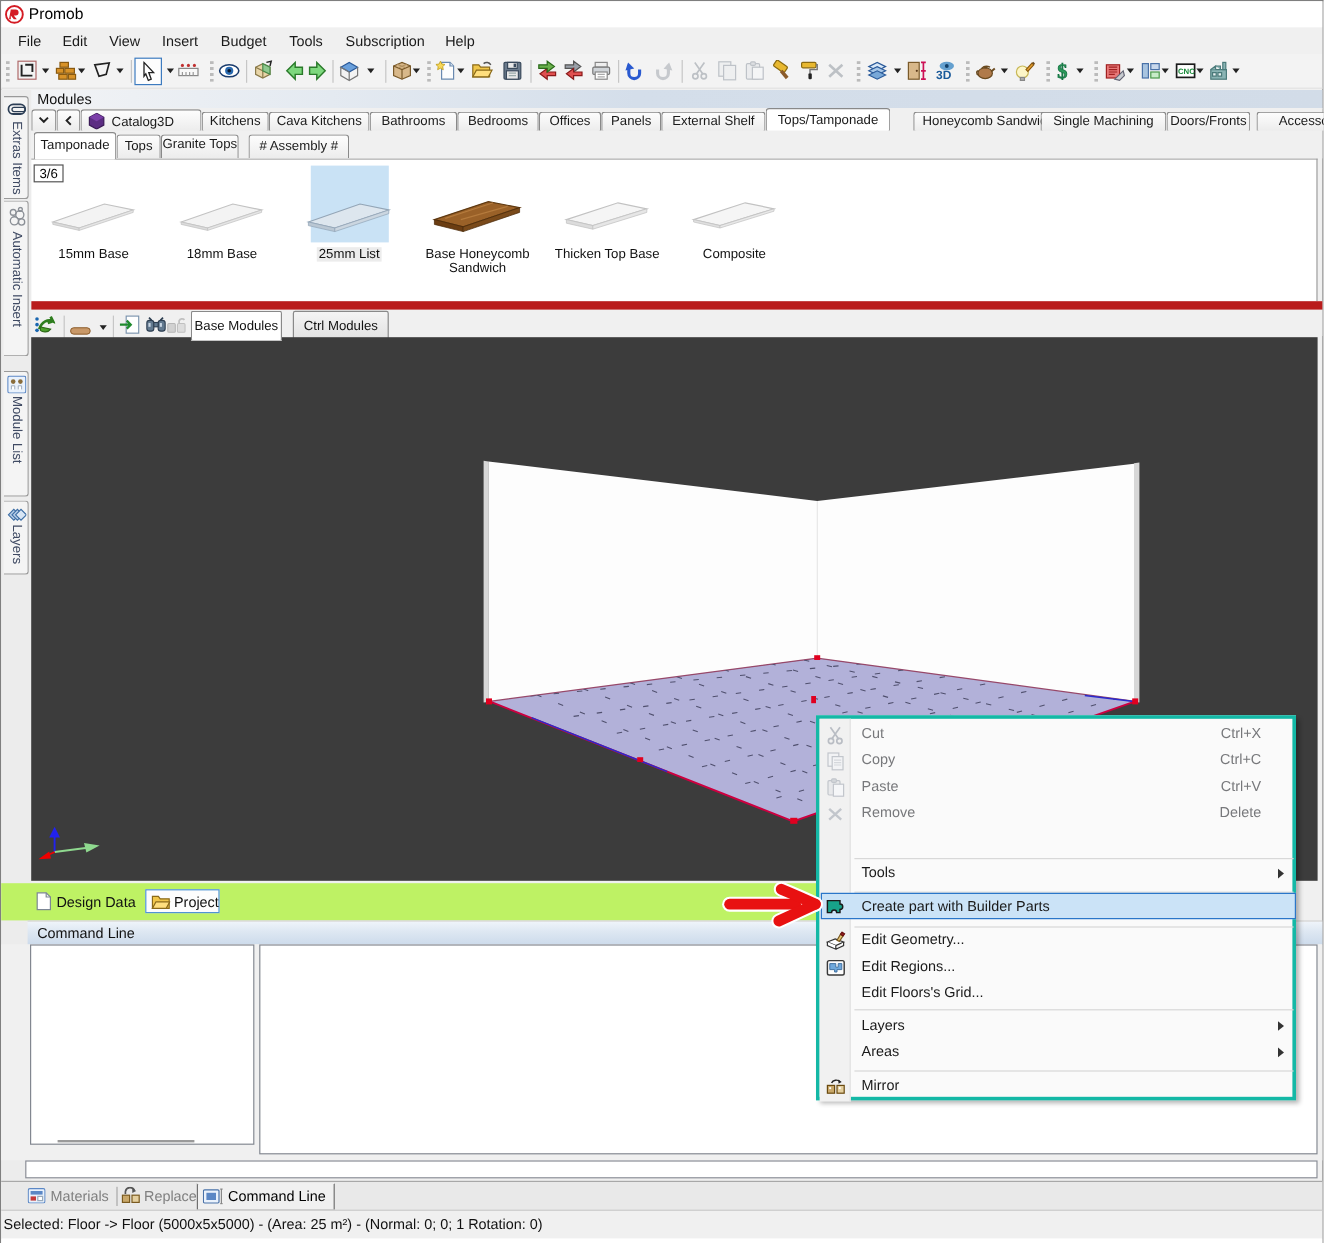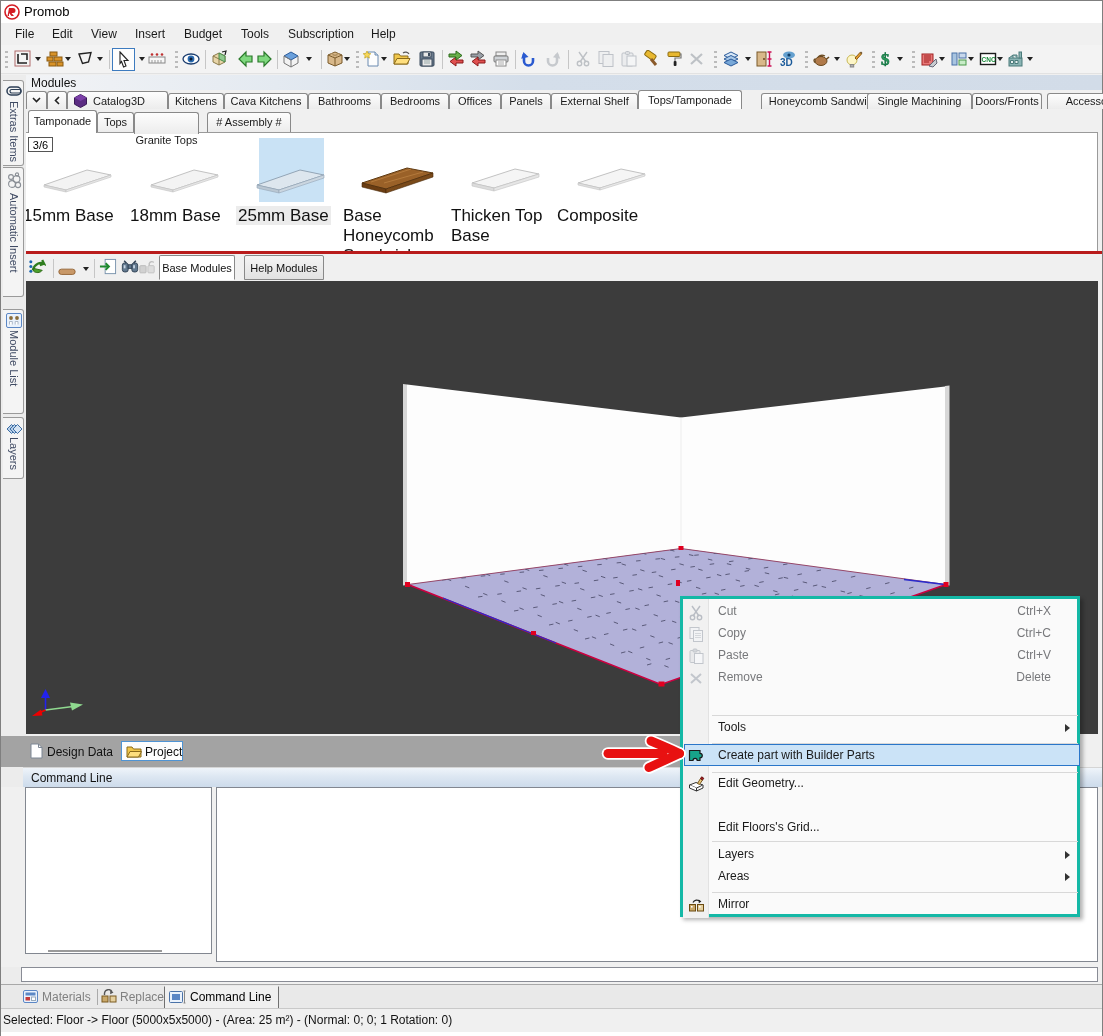--- a/index.html
+++ b/index.html
@@ -20,32 +20,32 @@
 .ticon { position:absolute; top:5px; width:18px; height:18px; }
 
 #modhdr { left:0; top:74px; width:1101px; height:16px; background:linear-gradient(90deg,#f3f4f6 0%,#e4eaf1 25%,#d4deea 48%,#d2dce8 100%); font-size:12px; color:#111; }
 
 #cattabs1 { left:25px; top:89px; width:1076px; height:19px; background:#f0f0f0; }
 #cattabs2 { left:25px; top:108px; width:1076px; height:23px; background:#f0f0f0; z-index:4; }
 .tab { position:absolute; border:1px solid #898989; border-bottom:none; border-radius:3px 3px 0 0; background:linear-gradient(#fdfdfd,#ececec); font-size:11px; color:#1a1a1a; text-align:center; }
 .tab.act { background:#fff; z-index:3; }
 
 #itempanel { left:25px; top:131px; width:1072px; height:119px; background:#fff; border-top:1px solid #9a9a9a; border-right:1px solid #9a9a9a; }
-.ilabel { position:absolute; font-size:17px; color:#111; width:110px; }
-
-#toolbar2 { left:25px; top:250px; width:1076px; height:29px; background:#f0f0f0; border-top:3px solid #b91c1c; }
+.ilabel { position:absolute; font-size:11px; color:#111; text-align:center; width:110px; }
+
+#toolbar2 { left:25px; top:250px; width:1076px; height:29px; background:#f0f0f0; border-top:7px solid #b91c1c; }
 .mtab { position:absolute; top:1px; height:25px; border:1px solid #898989; border-radius:2px 2px 0 0; font-size:11px; color:#111; text-align:center; padding-top:6px; }
 
 #leftrail { left:0; top:74px; width:25px; height:933px; background:#ececec; }
 .vtab { position:absolute; left:2px; width:21px; border:1px solid #9a9a9a; border-left:none; border-radius:0 3px 3px 0; background:#f4f4f4; }
 .vtxt { position:absolute; left:4.5px; writing-mode:vertical-rl; font-size:11px; color:#3f4a63; white-space:nowrap; }
 
 #viewport { left:25px; top:280px; width:1072px; height:453px; background:#3c3c3c; }
 
-#designrow { left:0; top:735px; width:881px; height:31px; background:#a3a3a3; font-size:12px; color:#111;text-align:right; }
+#designrow { left:0; top:735px; width:881px; height:31px; background:#bef264; font-size:12px; color:#111;text-align:right; }
 
 #cmdhdr { left:22px; top:766px; width:1079px; height:20px; background:linear-gradient(#eff4fa 0%,#dde7f2 45%,#cddbeb 100%); border-top:1px solid #d5d5d5; font-size:12px; color:#111; }
 
 #cmdarea { left:0; top:786px; width:1101px; height:180px; background:#f0f0f0; }
 #cmdbox1 { left:24px; top:0px; width:187px; height:167px; background:#fff; border:1px solid #828790; }
 #cmdbox2 { left:215px; top:0px; width:882px; height:175px; background:#fff; border:1px solid #828790; }
 
 #inputbar { left:20px; top:966px; width:1077px; height:15px; background:#fff; border:1px solid #898c95; }
 
 #bottabs { left:0; top:983px; width:1101px; height:24px; background:#e9e9e9; border-top:1px solid #a8a8a8; font-size:12px; }
@@ -319,21 +319,21 @@
     <div class="tab" style="left:525px;top:3px;width:87px;height:16px;padding-top:1px">External Shelf</div>
     <div class="tab act" style="left:612px;top:0px;width:104px;height:19px;padding-top:3px">Tops/Tamponade</div>
     <div class="tab" style="left:735px;top:3px;width:125px;height:16px;padding-top:1px">Honeycomb Sandwich</div>
     <div class="tab" style="left:841px;top:3px;width:105px;height:16px;padding-top:1px">Single Machining</div>
     <div class="tab" style="left:946px;top:3px;width:70px;height:16px;padding-top:1px">Doors/Fronts</div>
     <div class="tab" style="left:1021px;top:3px;width:85px;height:16px;padding-top:1px;overflow:hidden">Accessori</div>
   </div>
   <div id="cattabs2" class="abs">
     <div class="tab act" style="left:2px;top:1px;width:69px;height:23px;padding-top:4px">Tamponade</div>
     <div class="tab" style="left:71px;top:3px;width:37px;height:20px;padding-top:3px">Tops</div>
-    <div class="tab" style="left:108px;top:3px;width:65px;height:20px;padding-top:21px">Granite Tops</div>
+    <div class="tab" style="left:108px;top:3px;width:65px;height:20px;padding-top:1px">Granite Tops</div>
     <div class="tab" style="left:181px;top:3px;width:84px;height:20px;padding-top:3px"># Assembly #</div>
   </div>
 
   <div id="itempanel" class="abs">
     <div style="position:absolute;left:2px;top:4px;width:25px;height:15px;border:1px solid #555;background:#fff;font-size:11px;text-align:center;padding-top:1px">3/6</div>
     <div style="position:absolute;left:233px;top:5px;width:65px;height:64px;background:#c9e2f5"></div>
     <svg style="position:absolute;left:16px;top:33px" width="72" height="28" viewBox="0 0 72 28">
       <polygon points="2,19 45,4 69,9 24,24" fill="#f3f3f3" stroke="#c2c2c2" stroke-width="1"></polygon>
       <polygon points="2,19 24,24 24,26 2,21" fill="#dcdcdc" stroke="#c2c2c2" stroke-width="0.6"></polygon>
       <polygon points="24,24 69,9 69,11 24,26" fill="#e6e6e6" stroke="#c2c2c2" stroke-width="0.6"></polygon>
@@ -359,21 +359,21 @@
       <polygon points="2,17 24,22 24,25 2,20" fill="#dcdcdc" stroke="#c2c2c2" stroke-width="0.6"></polygon>
       <polygon points="24,22 69,8 69,11 24,25" fill="#e6e6e6" stroke="#c2c2c2" stroke-width="0.6"></polygon>
     </svg>
     <svg style="position:absolute;left:550px;top:33px" width="72" height="28" viewBox="0 0 72 28">
       <polygon points="2,17 45,3 69,8 24,22" fill="#f5f5f5" stroke="#c2c2c2" stroke-width="1"></polygon>
       <polygon points="2,17 24,22 24,24 2,19" fill="#e0e0e0" stroke="#c2c2c2" stroke-width="0.6"></polygon>
       <polygon points="24,22 69,8 69,10 24,24" fill="#e9e9e9" stroke="#c2c2c2" stroke-width="0.6"></polygon>
     </svg>
     <div class="ilabel" style="left:-3px;top:73px">15mm Base</div>
     <div class="ilabel" style="left:104px;top:73px">18mm Base</div>
-    <div class="ilabel" style="left:210px;top:73px"><span style="background:#ececec;padding:0 2px">25mm Base</span></div>
+    <div class="ilabel" style="left:210px;top:73px"><span style="background:#ececec;padding:0 2px">25mm List</span></div>
     <div class="ilabel" style="left:317px;top:73px">Base Honeycomb<br>Sandwich</div>
     <div class="ilabel" style="left:425px;top:73px">Thicken Top Base</div>
     <div class="ilabel" style="left:531px;top:73px">Composite</div>
   </div>
 
   <div id="toolbar2" class="abs">
     <svg class="ticon" style="left:2px;top:4px" width="19" height="19" viewBox="0 0 19 19">
       <circle cx="3" cy="4" r="1.6" fill="#1a66b0"></circle>
         <circle cx="3" cy="9" r="1.6" fill="#1a66b0"></circle>
         <circle cx="3" cy="14" r="1.6" fill="#1a66b0"></circle>
@@ -399,21 +399,21 @@
       <path d="M3.5 2.5 L6 5 M16.5 2.5 L14 5" stroke="#2e3f52" stroke-width="1.6" fill="none"></path>
       <rect x="3" y="7.5" width="2" height="3.5" fill="#c9d6e4"></rect>
         <rect x="13.5" y="7.5" width="2" height="3.5" fill="#c9d6e4"></rect>
     </svg>
     <svg class="ticon" style="left:112px;top:4px" width="17" height="19" viewBox="0 0 20 19" opacity="0.55">
       <rect x="2" y="8" width="7" height="8" rx="1" fill="#b9b9b9" stroke="#8a8a8a"></rect>
       <rect x="11" y="8" width="7" height="8" rx="1" fill="#cfcfcf" stroke="#9a9a9a"></rect>
       <path d="M12.5 8 v-2.5 a3 3 0 0 1 5 -1" fill="none" stroke="#9a9a9a" stroke-width="1.6"></path>
     </svg>
     <div class="mtab" style="left:133px;width:76px;background:#fff;border-bottom-color:#fff;z-index:2">Base Modules</div>
-    <div class="mtab" style="left:218px;width:80px;background:linear-gradient(#f4f4f4,#e2e2e2)">Help Modules</div>
+    <div class="mtab" style="left:218px;width:80px;background:linear-gradient(#f4f4f4,#e2e2e2)">Ctrl Modules</div>
   </div>
 
   <div id="leftrail" class="abs">
     <div class="vtab" style="top:5px;height:86px">
       <svg style="position:absolute;left:3px;top:4px" width="16" height="12" viewBox="0 0 16 12">
           <g fill="none" stroke="#2c3e55" stroke-width="1.5">
             <rect x="1" y="2" width="14" height="8" rx="4"></rect>
             <rect x="4" y="4.5" width="11" height="3.5" rx="1.7" stroke-width="1.1"></rect>
           </g>
         </svg>
@@ -623,20 +623,27 @@
     <div class="msep" style="top:173px"></div>
     <div class="mrow" style="top:174px">
         <span class="mtxt">Edit Geometry...</span>
       <svg class="micon" viewBox="0 0 17 17">
           <path d="M1.5 9 L8 6.5 L15 9 L8.5 12 Z" fill="#fff" stroke="#333"></path>
           <path d="M1.5 9 L1.5 12 L8.5 15 L8.5 12 M8.5 15 L15 12 L15 9" fill="#fff" stroke="#333"></path>
           <path d="M9.5 7.5 L12.5 2.5 L14.5 4 L11.5 8.5 Z" fill="#e8c87a" stroke="#7a5a20"></path>
           <path d="M12.5 2.5 L13.7 0.8 L15.8 2.3 L14.5 4 Z" fill="#a02020" stroke="#6a1010"></path>
         </svg>
       </div>
+    <div class="mrow" style="top:196px">
+        <span class="mtxt">Edit Regions...</span>
+      <svg class="micon" viewBox="0 0 17 17">
+          <rect x="1.5" y="2.5" width="14" height="12" rx="1.5" fill="#fdfdfd" stroke="#3a3a3a" stroke-width="1.2"></rect>
+          <path d="M3.5 5 h5 v3 h2 v-3 h3 v5 h-4 v2 h-2 v-2 h-4 z" fill="#6fa8dc" stroke="#3f6fa0" stroke-width="0.8"></path>
+        </svg>
+      </div>
     <div class="mrow" style="top:218px">
         <span class="mtxt">Edit Floors's Grid...</span>
       </div>
     <div class="msep" style="top:242px"></div>
     <div class="mrow" style="top:245px">
         <span class="mtxt">Layers</span>
         <span class="marrow"></span>
       </div>
     <div class="mrow" style="top:267px">
         <span class="mtxt">Areas</span>

